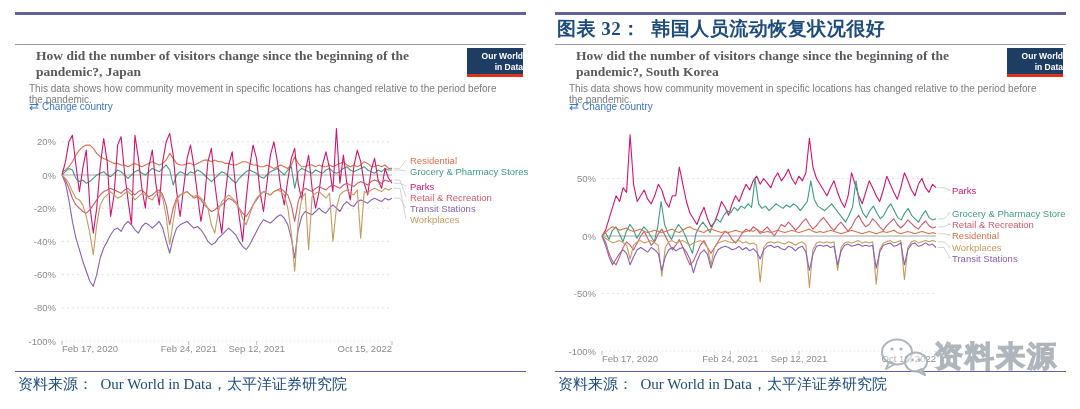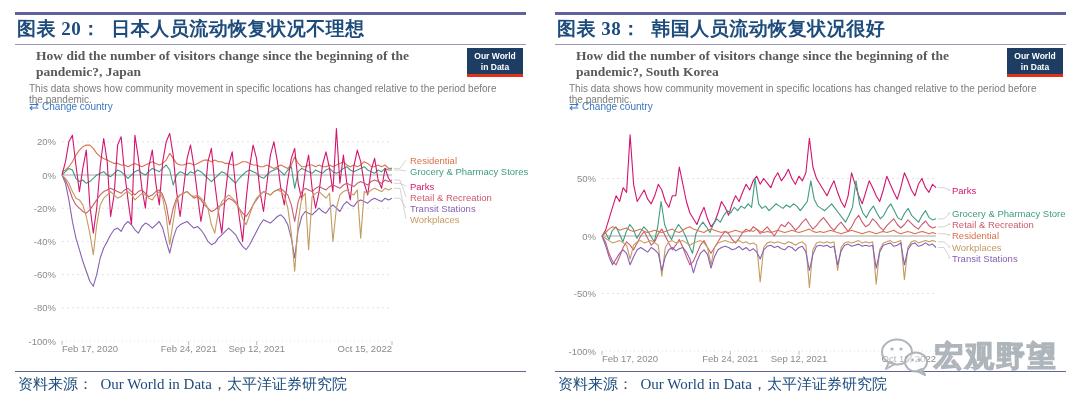--- a/index.html
+++ b/index.html
@@ -8,21 +8,21 @@
   .panel{position:absolute;top:0;width:540px;height:409px}
   .panel.left{left:0}.panel.right{left:540px}
   .top-rule{position:absolute;left:15px;top:12px;width:511px;height:3px;background:var(--rule)}
   .fig-title{position:absolute;left:17px;top:16px;margin:0;font:600 19px "Liberation Serif",serif;
              color:var(--figure_title);white-space:pre;letter-spacing:.5px}
   .title-rule{position:absolute;left:15px;top:44px;width:511px;height:1px;background:#9a9ab8}
   .owid-title{position:absolute;left:36px;top:48px;width:430px;font:600 13.5px "Liberation Serif",serif;
               color:var(--owid_title);line-height:1.22}
   .owid-logo{position:absolute;left:467px;top:48px;width:56px;height:29px;background:var(--owid_logo_bg);
              border-bottom:3px solid var(--owid_logo_red);color:#fff;font:700 8.5px "Liberation Sans",sans-serif;
-             text-align:center;padding-top:3px;box-sizing:border-box;line-height:1.25}
+             text-align:right;padding-top:3px;box-sizing:border-box;line-height:1.25}
   .owid-logo span{display:block}
   .owid-desc{position:absolute;left:29px;top:83px;width:472px;font-size:10px;color:var(--owid_desc)}
   .change-country{position:absolute;left:29px;top:100px;font-size:10px;color:var(--link);
                   text-decoration:none;cursor:pointer;display:flex;align-items:center;gap:3px}
   .cc-icon{font-size:12px;line-height:1}
   .chart{position:absolute;left:0;top:116px}
   .bottom-rule{position:absolute;left:15px;top:371px;width:511px;height:1px;background:var(--rule)}
   .source{position:absolute;left:18px;top:375px;font:15px "Liberation Serif",serif;
           color:var(--source_text);white-space:pre}
   .watermark{position:absolute;left:336px;top:332px;width:204px;height:50px;display:flex;
@@ -31,21 +31,20 @@
            -webkit-text-stroke:1.2px var(--watermark);letter-spacing:2px;white-space:nowrap}
   svg text{font-family:"Liberation Sans",sans-serif}
 </style>
 </head>
 <body>
 
 <div class="stage">
 
   <section class="panel left">
     <div class="top-rule"></div>
-    <h2 class="fig-title">图表 20：  日本人员流动恢复状况不理想</h2>
     <div class="title-rule"></div>
     <div class="owid-title">How did the number of visitors change since the beginning of the pandemic?, Japan</div>
     <div class="owid-logo">
       <span>Our World</span>
       <span>in Data</span>
     </div>
     <div class="owid-desc">This data shows how community movement in specific locations has changed relative to the period before the pandemic.</div>
     <a class="change-country">
       <span class="cc-icon">⇄</span>
       <span>Change country</span>
@@ -91,21 +90,21 @@
         <polyline points="62.0,59.0 65.5,62.3 68.9,67.3 72.4,75.6 75.9,82.2 79.4,83.9 82.8,88.9 86.3,100.5 89.8,117.1 93.3,138.7 96.7,108.8 100.2,88.9 103.7,82.2 107.2,78.9 110.6,75.6 114.1,78.9 117.6,82.2 121.1,80.6 124.5,77.3 128.0,75.6 131.5,78.9 134.9,83.9 138.4,80.6 141.9,77.3 145.4,78.9 148.8,82.2 152.3,83.9 155.8,78.9 159.3,75.6 162.7,82.2 166.2,100.5 169.7,128.7 173.2,105.5 176.6,83.9 180.1,78.9 183.6,77.3 187.1,75.6 190.5,78.9 194.0,80.6 197.5,78.9 200.9,82.2 204.4,85.6 207.9,92.2 211.4,108.8 214.8,117.1 218.3,95.5 221.8,85.6 225.3,82.2 228.7,78.9 232.2,82.2 235.7,85.6 239.2,92.2 242.6,102.2 246.1,108.8 249.6,98.8 253.1,88.9 256.5,82.2 260.0,78.9 263.5,75.6 266.9,77.3 270.4,78.9 273.9,75.6 277.4,73.9 280.8,75.6 284.3,78.9 287.8,92.2 291.3,117.1 294.7,155.3 298.2,105.5 301.7,82.2 305.2,77.3 308.6,133.7 312.1,80.6 315.6,77.3 319.1,75.6 322.5,78.9 326.0,82.2 329.5,77.3 332.9,125.4 336.4,92.2 339.9,78.9 343.4,75.6 346.8,73.9 350.3,77.3 353.8,78.9 357.3,73.9 360.7,122.1 364.2,75.6 367.7,77.3 371.2,73.9 374.6,72.3 378.1,73.9 381.6,75.6 385.1,72.3 388.5,73.9 392.0,72.3" fill="none" stroke="#c49a5f" stroke-width="1.1" stroke-linejoin="round"></polyline>
         <polyline points="394,72.3 400,72.3 406,103 406,103" fill="none" stroke="#c9c9c9" stroke-width="0.8"></polyline>
         <text x="410" y="106.5" font-size="9.5" fill="#c49a5f">Workplaces</text>
       </svg>
     <div class="bottom-rule"></div>
     <div class="source">资料来源：  Our World in Data，太平洋证券研究院</div>
   </section>
 
   <section class="panel right">
     <div class="top-rule"></div>
-    <h2 class="fig-title">图表 38：  韩国人员流动恢复状况很好</h2>
+    <h2 class="fig-title">图表 32：  韩国人员流动恢复状况很好</h2>
     <div class="title-rule"></div>
     <div class="owid-title">How did the number of visitors change since the beginning of the pandemic?, South Korea</div>
     <div class="owid-logo">
       <span>Our World</span>
       <span>in Data</span>
     </div>
     <div class="owid-desc">This data shows how community movement in specific locations has changed relative to the period before the pandemic.</div>
     <a class="change-country">
       <span class="cc-icon">⇄</span>
       <span>Change country</span>
@@ -150,19 +149,19 @@
       <svg width="56" height="44" viewBox="0 0 56 44">
         <ellipse cx="21" cy="17" rx="15" ry="12.5" fill="rgba(255,255,255,0.4)" stroke="#a6adb4" stroke-width="2"></ellipse>
         <path d="M13 27 L10 34 L19 29 Z" fill="rgba(255,255,255,0.4)" stroke="#a6adb4" stroke-width="2" stroke-linejoin="round"></path>
         <circle cx="16" cy="14" r="1.6" fill="#a6adb4"></circle>
         <circle cx="25" cy="14" r="1.6" fill="#a6adb4"></circle>
         <ellipse cx="40" cy="27" rx="11" ry="9.5" fill="rgba(255,255,255,0.55)" stroke="#a6adb4" stroke-width="2"></ellipse>
         <path d="M46 34 L49 40 L41 36 Z" fill="rgba(255,255,255,0.55)" stroke="#a6adb4" stroke-width="2" stroke-linejoin="round"></path>
         <circle cx="36.5" cy="25" r="1.4" fill="#a6adb4"></circle>
         <circle cx="43.5" cy="25" r="1.4" fill="#a6adb4"></circle>
       </svg>
-      <span class="wm-text">宏观野望</span>
+      <span class="wm-text">资料来源</span>
     </div>
     <div class="bottom-rule"></div>
     <div class="source">资料来源：  Our World in Data，太平洋证券研究院</div>
   </section>
 
 </div>
 
 </body></html>

